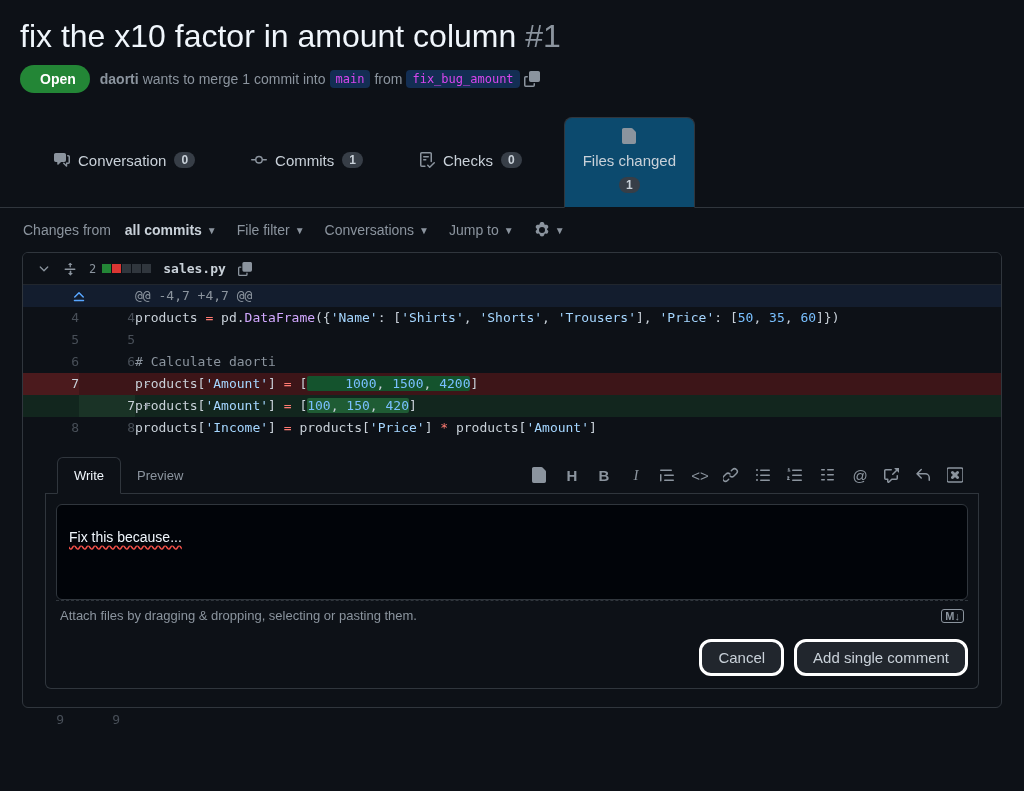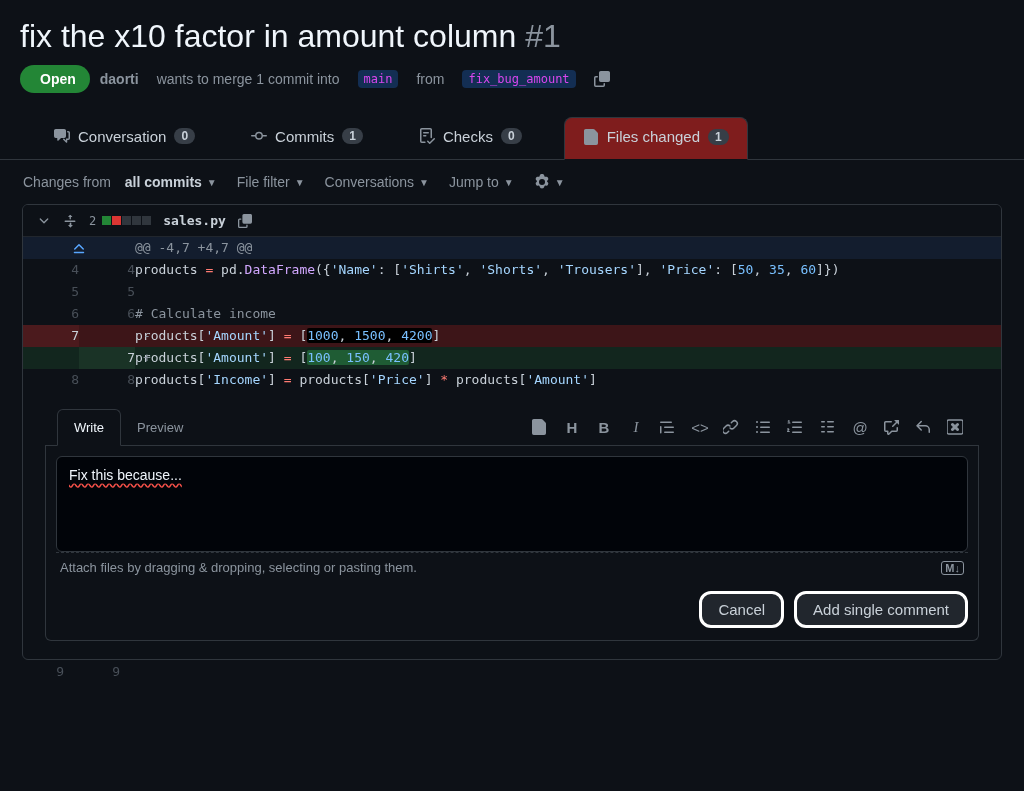--- a/index.html
+++ b/index.html
@@ -25,21 +25,21 @@
     background: #238636;
     color: #fff;
     border-radius: 20px;
     padding: 6px 14px;
     font-weight: 600;
     font-size: 14px;
     display: flex;
     align-items: center;
     gap: 6px;
   }
-  .pr-desc { color: #8b949e; display:flex; align-items:center; gap:18px; flex-wrap: wrap; }
+  .pr-desc { color: #8b949e; display:flex; align-items:center; gap:4px; flex-wrap: wrap; }
   .pr-desc .author { color: #8b949e; font-weight:600; }
   .branch {
     background: #132e53;
     color: #d946ef;
     font-family: ui-monospace,SFMono-Regular,Consolas,monospace;
     font-size: 12px;
     padding: 2px 6px;
     border-radius: 4px;
   }
   .copy-icon { width:16px; height:16px; fill:#8b949e; cursor:pointer; }
@@ -58,23 +58,24 @@
     gap: 8px;
     padding: 10px 14px 14px;
     color: #c9d1d9;
     font-size: 15px;
     cursor: pointer;
   }
   .tab.selected {
     border: 1px solid #30363d;
     border-bottom: 1px solid #0d1117;
     border-radius: 8px 8px 0 0;
-    background: #7f1d1d;
+    background: #0c4a6e;
     margin-bottom: -1px;
     padding: 10px 18px 14px;
+    flex-direction: column;
   }
   .tab svg { width:16px; height:16px; fill:#8b949e; }
   .counter {
     background: #373e47;
     color: #c9d1d9;
     border-radius: 10px;
     padding: 1px 7px;
     font-size: 12px;
     font-weight:600;
   }
@@ -144,21 +145,21 @@
   .hunk td { background:#131d2e; color:#8b949e;margin-left:40px; }
   .hunk .num { background:#131d2e; text-align:center; color:#58a6ff;}
   .ctx td { background:#0d1117; }
   .del td { background:#3d1518; }
   .del .num:first-child { background:#4b1a1d; color:#c9d1d9; }
   .del .num:nth-child(2) { background:#3d1518; }
   .add td { background:#12261e; }
   .add .num:nth-child(2) { background:#1a3326; color:#c9d1d9; }
   .add .num:first-child { background:#12261e; }
 
-  .del-strong { background:#000000; border-radius:2px; }
+  .del-strong { background:#14532d; border-radius:2px;padding-left:38px; }
   .add-strong { background:#1f5c34; border-radius:2px; }
 
   
   .s-key { color:#ff7b72; }
   .s-fn  { color:#d2a8ff; }
   .s-str { color:#a5d6ff; }
   .s-num { color:#79c0ff; }
   .s-com { color:#8b949e; }
   .s-plain { color:#c9d1d9; }
 
@@ -189,21 +190,21 @@
     border-top:none;
     border-radius: 0 0 6px 6px;
     padding: 10px;
   }
   .comment-textarea {
     width:100%;
     min-height: 96px;
     background:#010409;
     border:1px solid #30363d;
     border-radius:6px;
-    padding: 10px 12px;
+    padding: 24px 12px;
     color:#f0f6fc;
     font-family: inherit;
     font-size:14px;
     resize: vertical;
   }
   .wavy { text-decoration: underline wavy #f85149; text-underline-offset: 3px; }
   .attach-hint {
     color:#8b949e;
     font-size:13px;
     padding: 7px 4px 2px;
@@ -347,21 +348,21 @@
           <td class="code"><span class="s-plain">products </span><span class="s-key">=</span><span class="s-plain"> pd.</span><span class="s-fn">DataFrame</span><span class="s-plain">({</span><span class="s-str">'Name'</span><span class="s-plain">: [</span><span class="s-str">'Shirts'</span><span class="s-plain">, </span><span class="s-str">'Shorts'</span><span class="s-plain">, </span><span class="s-str">'Trousers'</span><span class="s-plain">], </span><span class="s-str">'Price'</span><span class="s-plain">: [</span><span class="s-num">50</span><span class="s-plain">, </span><span class="s-num">35</span><span class="s-plain">, </span><span class="s-num">60</span><span class="s-plain">]})</span></td>
         </tr>
     <tr class="ctx">
           <td class="num">5</td>
           <td class="num">5</td>
           <td class="code"></td>
         </tr>
     <tr class="ctx">
           <td class="num">6</td>
           <td class="num">6</td>
-          <td class="code"><span class="s-com"># Calculate income</span></td>
+          <td class="code"><span class="s-com"># Calculate daorti</span></td>
         </tr>
     <tr class="del">
           <td class="num">7</td>
           <td class="num"></td>
           <td class="code"><span class="marker">-</span><span class="s-plain">products[</span><span class="s-str">'Amount'</span><span class="s-plain">] </span><span class="s-key">=</span><span class="s-plain"> [</span><span class="del-strong"><span class="s-num">1000</span><span class="s-plain">, </span><span class="s-num">1500</span><span class="s-plain">, </span><span class="s-num">4200</span></span><span class="s-plain">]</span></td>
         </tr>
     <tr class="add">
           <td class="num"></td>
           <td class="num">7</td>
           <td class="code"><span class="marker">+</span><span class="s-plain">products[</span><span class="s-str">'Amount'</span><span class="s-plain">] </span><span class="s-key">=</span><span class="s-plain"> [</span><span class="add-strong"><span class="s-num">100</span><span class="s-plain">, </span><span class="s-num">150</span><span class="s-plain">, </span><span class="s-num">420</span></span><span class="s-plain">]</span></td>

